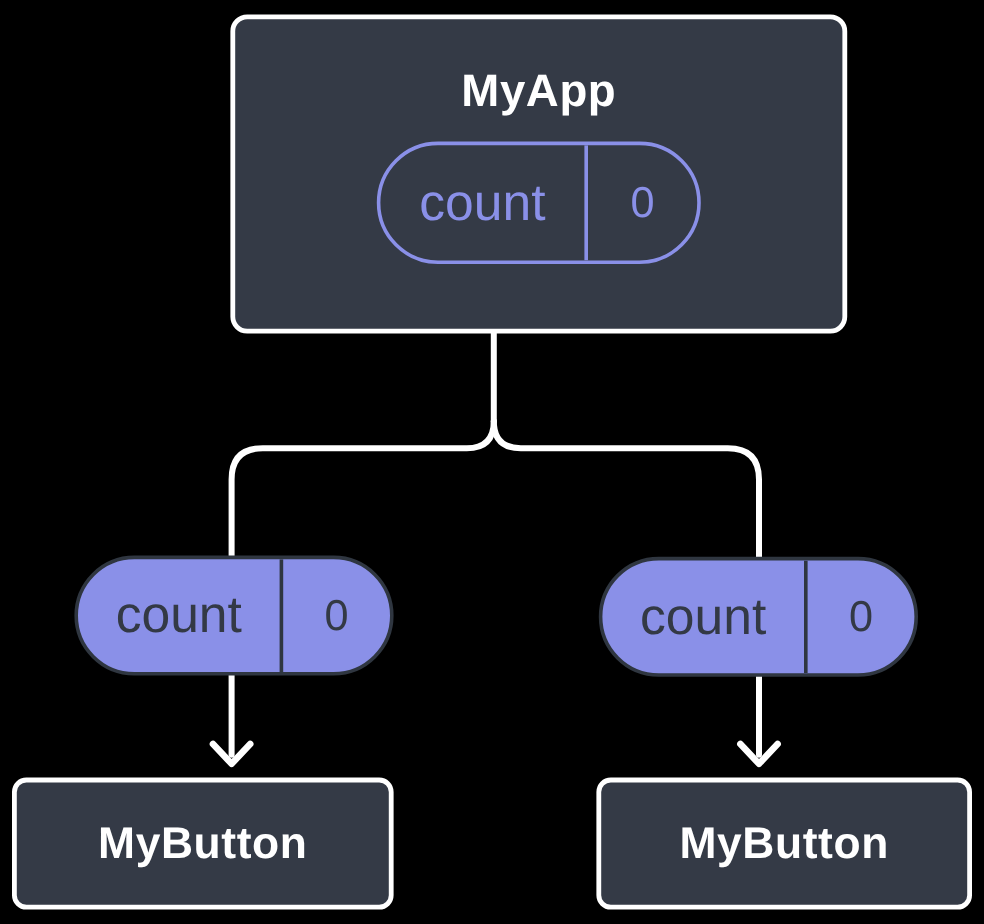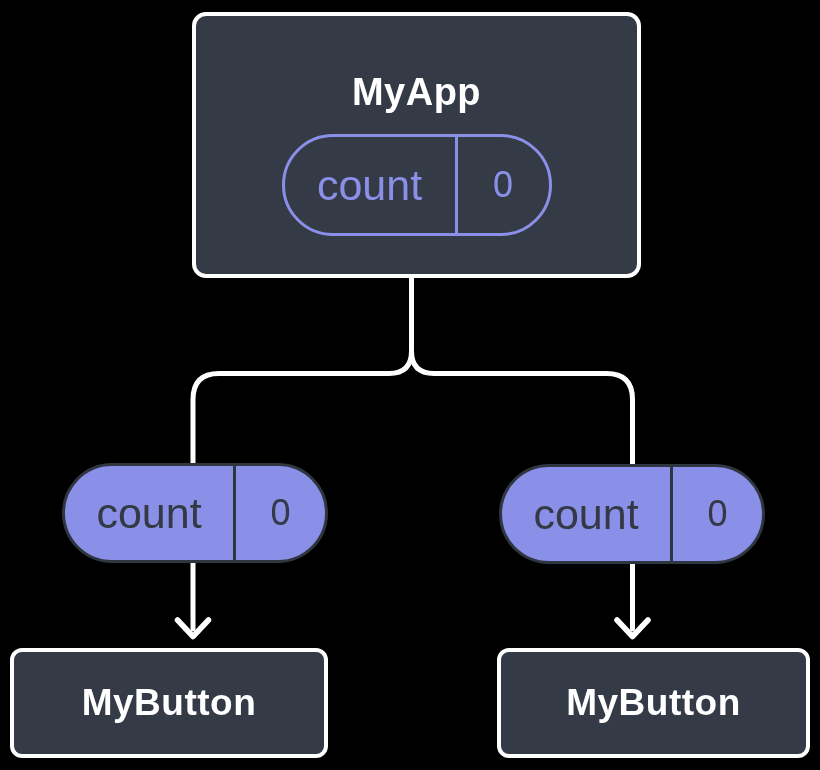--- a/index.html
+++ b/index.html
@@ -28,23 +28,23 @@
     border: 4px solid #FFFFFF;
     border-radius: 14px;
     z-index: 2;
     display: flex;
     flex-direction: column;
     align-items: center;
   }
   .node-root {
     left: 192px;
     top: 12px;
-    width: 449px;
+    width: 514px;
     height: 266px;
-    padding-top: 52px;
+    padding-top: 36px;
   }
   .node-title {
     color: #FFFFFF;
     font-size: 38px;
     font-weight: 700;
     line-height: 48px;
     letter-spacing: 0.5px;
   }
   .pill {
     box-sizing: border-box;

